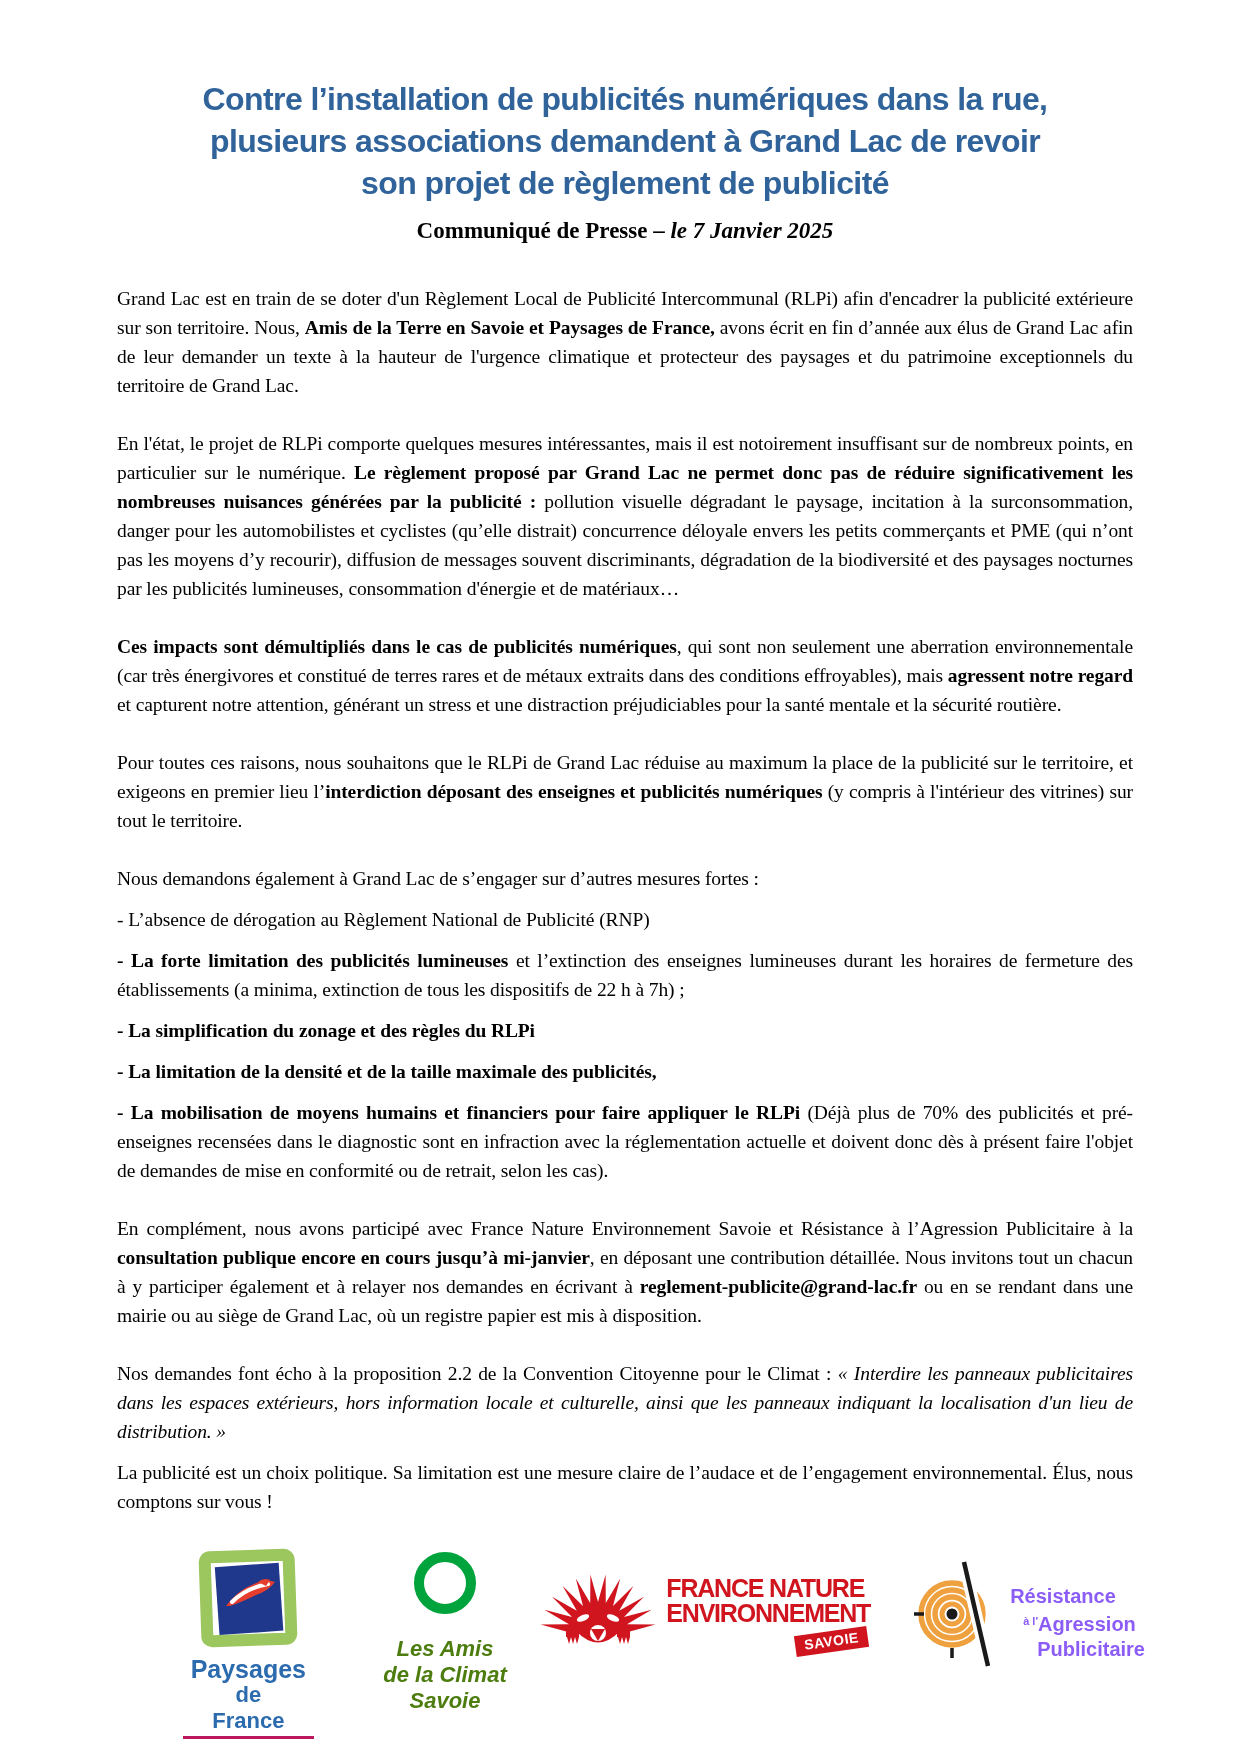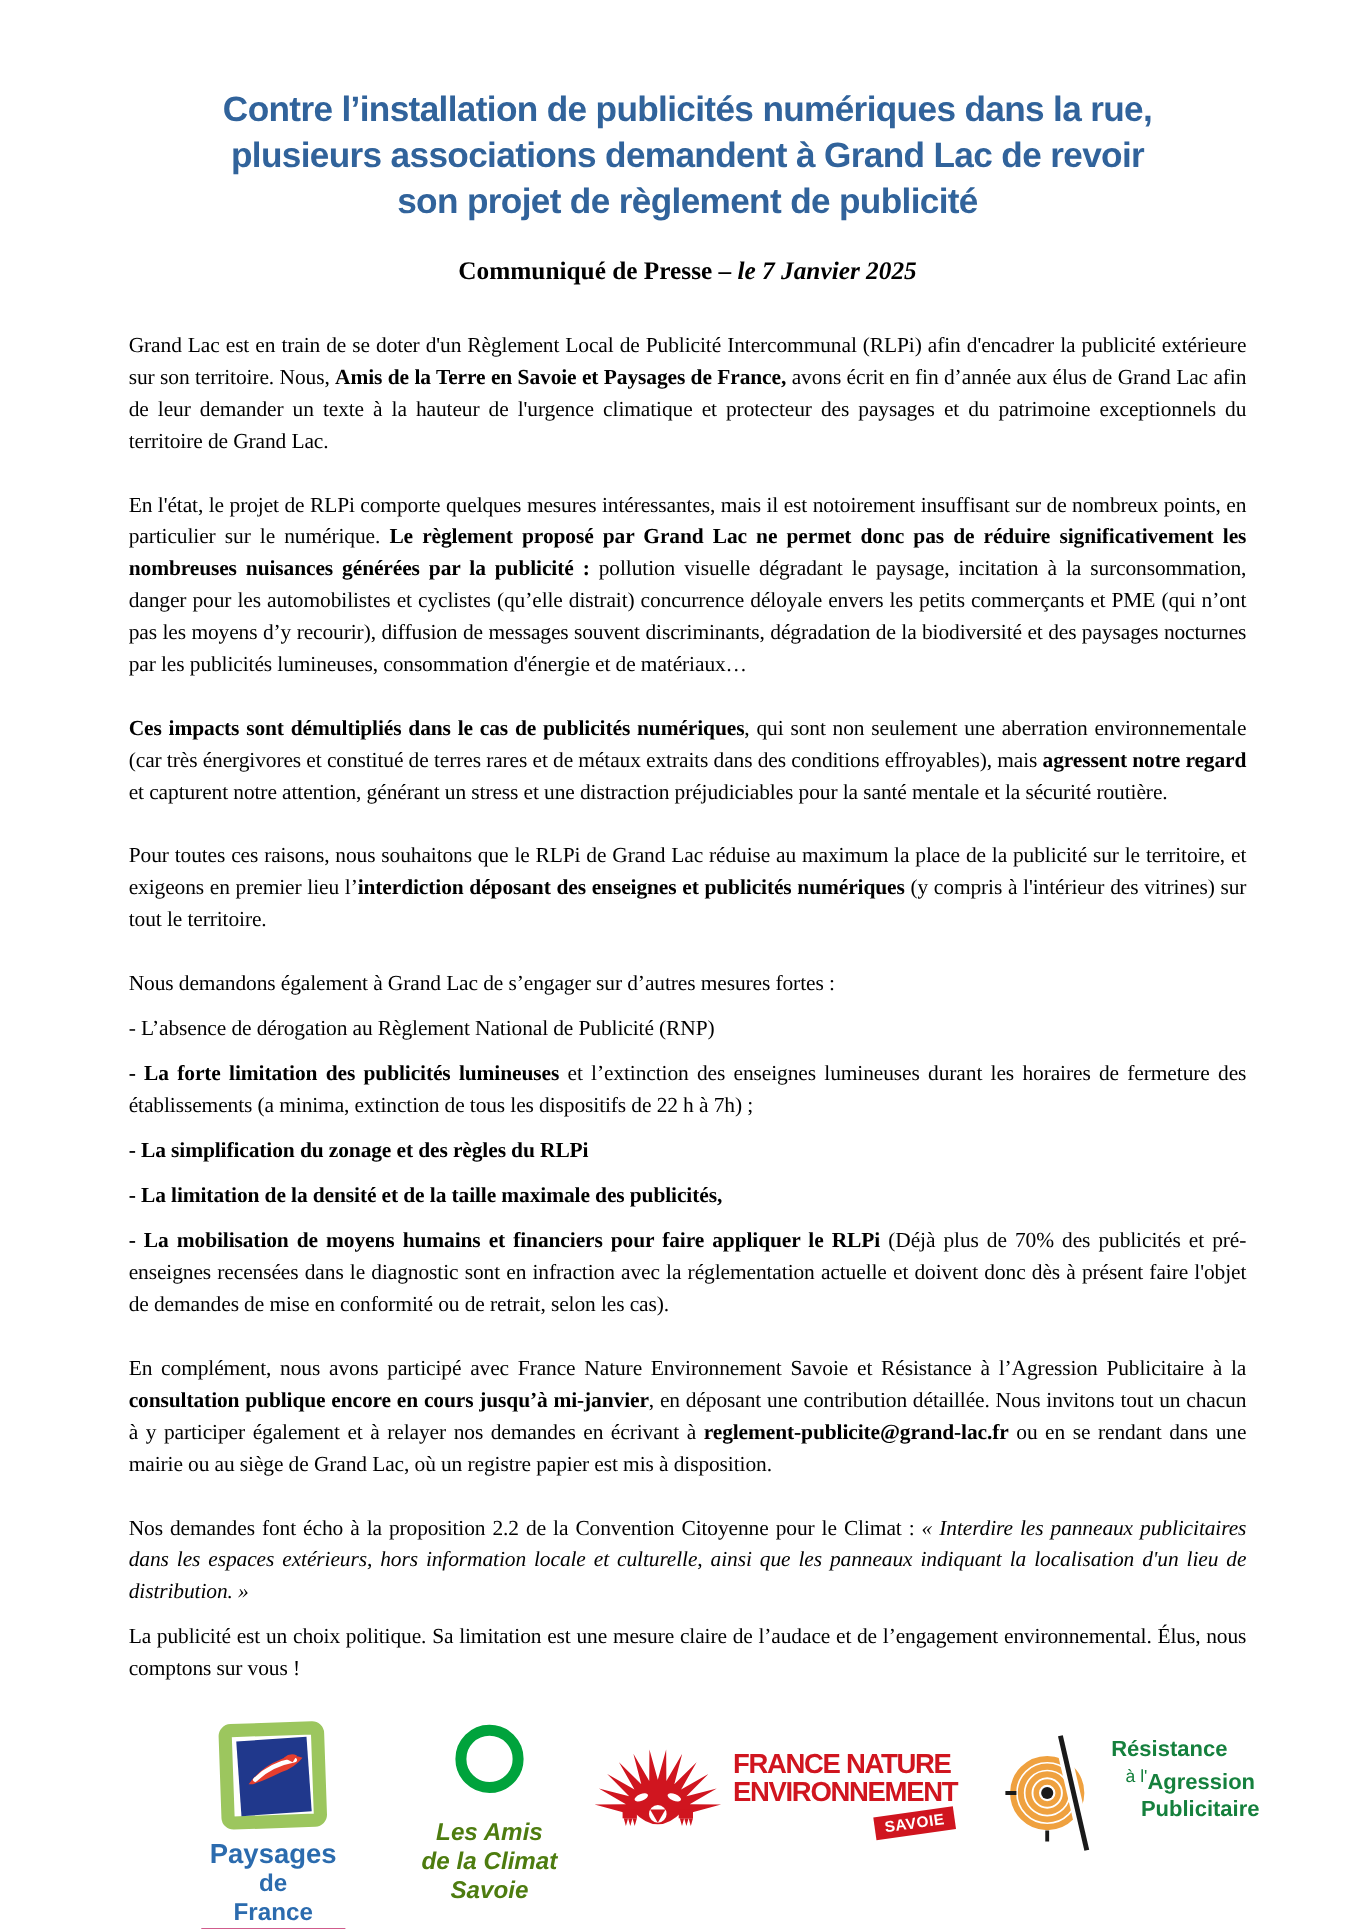--- a/index.html
+++ b/index.html
@@ -8,21 +8,21 @@
     width:1241px;height:1754px;
     margin:0 auto;
     background:#fff;
     box-sizing:border-box;
     padding:78px 96px 0 105px;
     font-family:"Liberation Serif",serif;
     color:#000;
     overflow:hidden;
   }
   h1.title{
-    margin:0 0 30px 0;
+    margin:0 0 14px 0;
     text-align:center;
     font-family:"Liberation Sans",sans-serif;
     font-weight:bold;
     font-size:32px;
     line-height:42px;
     letter-spacing:-0.6px;
     color:#31639B;
   }
   h1.title .tl{display:block;}
   .subtitle{
@@ -68,24 +68,24 @@
     align-self:flex-end;
     background:#D0151F;color:#fff;
     font-family:"Liberation Sans",sans-serif;
     font-weight:bold;font-size:14px;
     padding:2px 9px 3px;
     transform:rotate(-8deg);
     margin-top:5px;margin-right:2px;
     letter-spacing:0.5px;
   }
   .logo-rap{margin-left:42px;margin-top:14px;display:flex;align-items:flex-start;}
-  .rap-text{margin-left:2px;margin-top:2px;font-family:"Liberation Sans",sans-serif;font-weight:bold;color:#15803d;font-size:20px;line-height:25px;white-space:nowrap;}
+  .rap-text{margin-left:2px;margin-top:24px;font-family:"Liberation Sans",sans-serif;font-weight:bold;color:#8b5cf6;font-size:20px;line-height:25px;white-space:nowrap;}
   .rap-l2{margin-left:13px;}
   .rap-l3{margin-left:27px;}
-  .rap-small{font-size:16px;vertical-align:6px;font-weight:normal;}
+  .rap-small{font-size:11px;vertical-align:6px;font-weight:bold;}
 </style>
 </head>
 <body>
 
 <div class="page">
 
   <h1 class="title">
     <span class="tl">Contre l’installation de publicités numériques dans la rue,</span>
     <span class="tl">plusieurs associations demandent à Grand Lac de revoir</span>
     <span class="tl">son projet de règlement de publicité</span>

